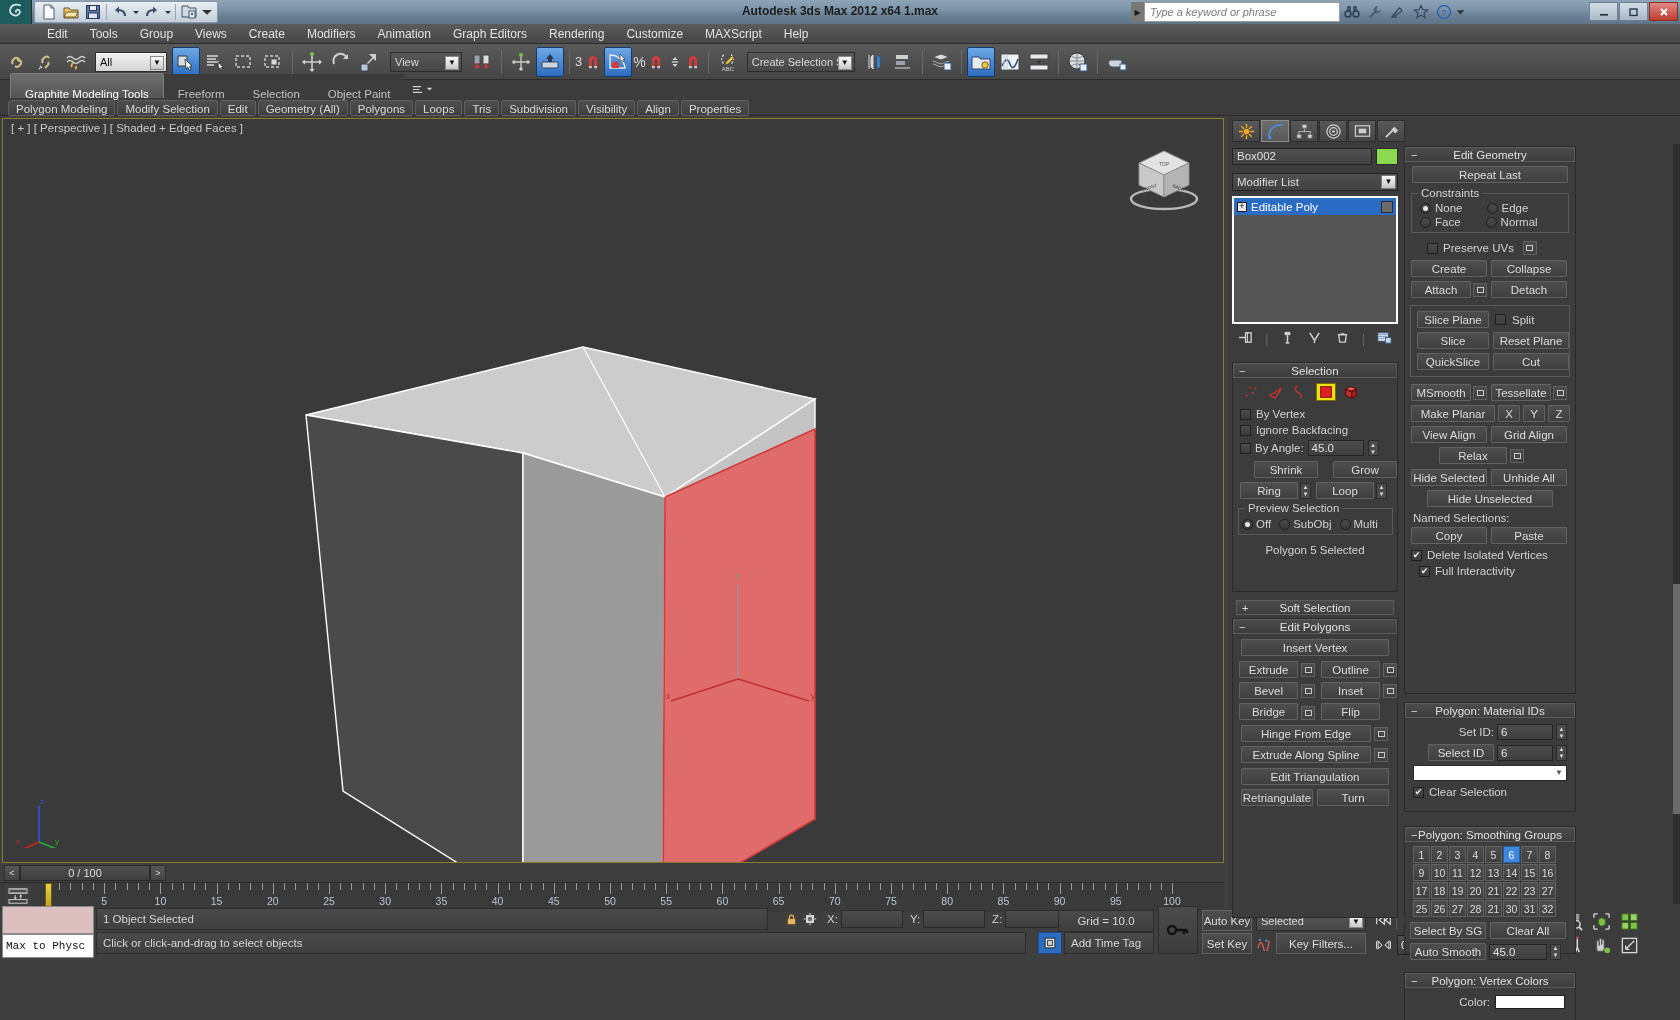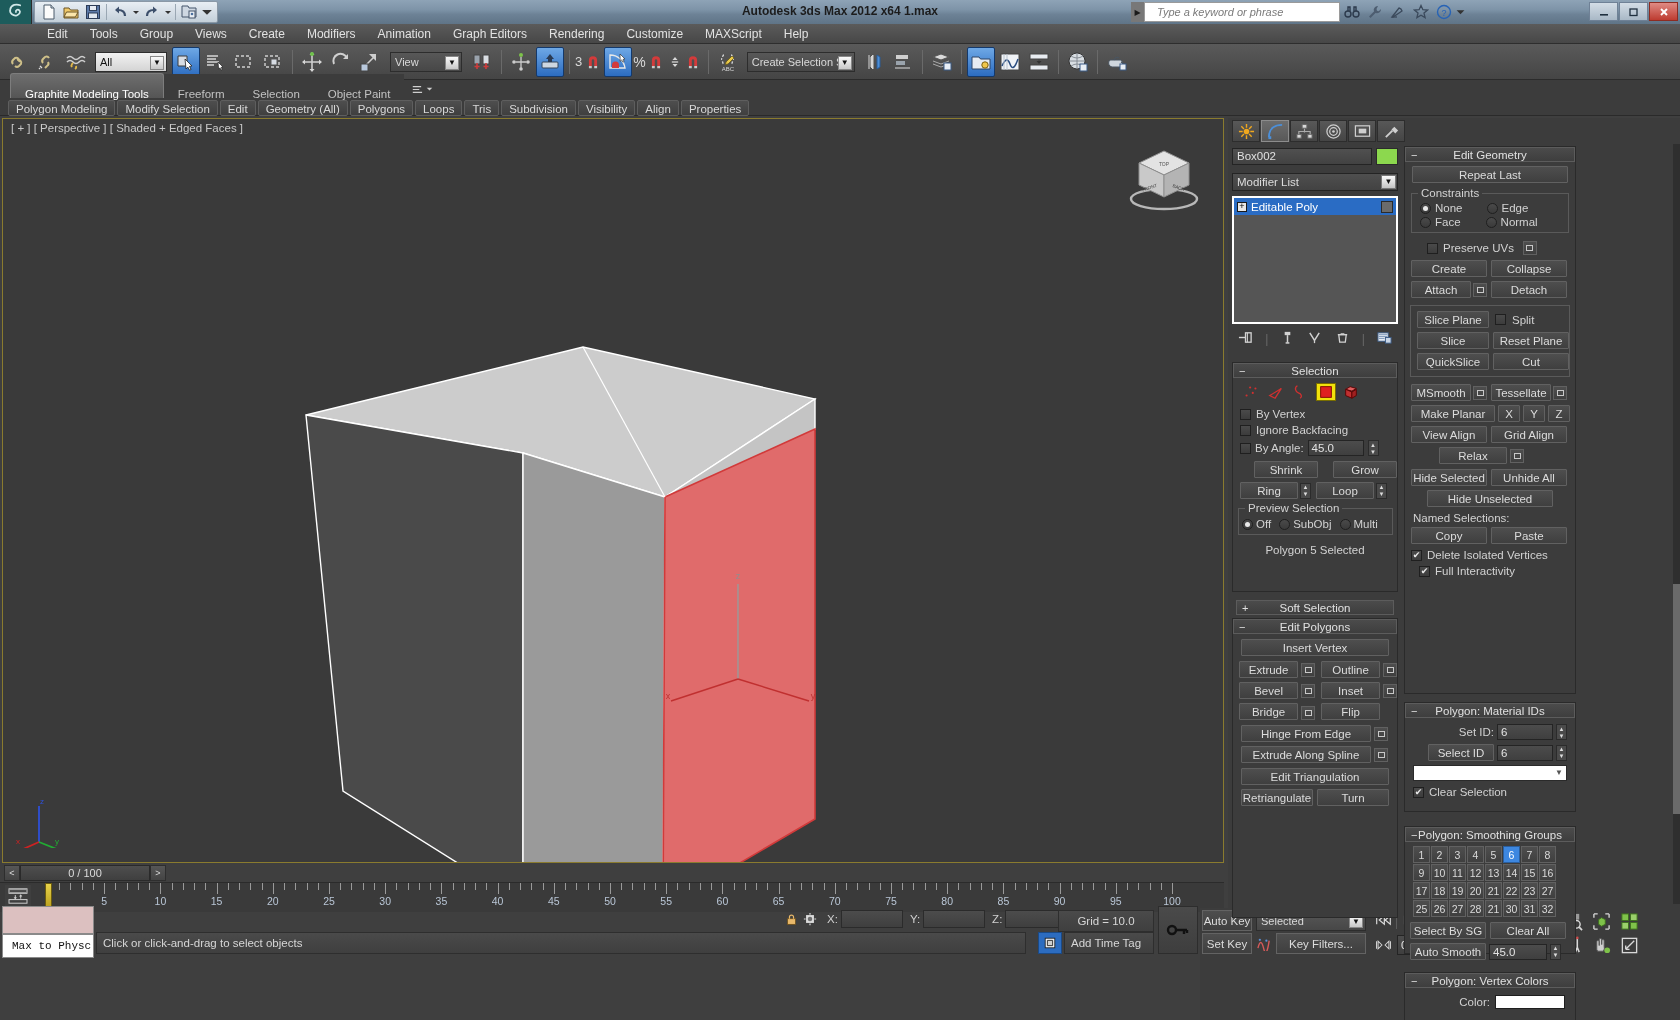--- a/index.html
+++ b/index.html
@@ -37,21 +37,21 @@
   }
   .searchwrap {
     position:absolute; right:214px; top:2px; display:flex; align-items:center; height:20px;
   }
   .searcharrow {
     width:13px; height:20px; background:#787878; color:#1a1a1a;
     display:flex; align-items:center; justify-content:center; font-size:8px;
   }
   .searchbox {
     width:196px; height:20px; background:#fff; border:1px solid #9a9a9a;
-    color:#7a7a7a; font-style:italic; font-size:11px; padding:0 12px; line-height:18px;
+    color:#7a7a7a; font-style:italic; font-size:11px; padding:0 5px; line-height:18px;
   }
   .ticon { width:23px; height:20px; display:flex; align-items:center; justify-content:center; cursor:pointer; }
   .ticon svg { width:16px; height:16px; }
   .wbtns { position:absolute; right:2px; top:2px; display:flex; gap:1px; }
   .wbtn {
     width:29px; height:19px; display:flex; align-items:center; justify-content:center;
     background:linear-gradient(to bottom,#d3dde6,#a9b8c6); border:1px solid #6f8196; cursor:pointer;
   }
   .wbtn.close { background:linear-gradient(to bottom,#e08b84,#bd3b30); border-color:#8d2c22; }
   .wbtn svg { width:12px; height:12px; }
@@ -160,21 +160,21 @@
 
   
   .maxphys {
     position:absolute; left:2px; top:906px; width:92px; height:28px;
     background:#dcc0c0; border:1px solid #8a8a8a;
   }
   .maxphys2 {
     position:absolute; left:2px; top:934px; width:92px; height:24px;
     background:#fff; border:1px solid #8a8a8a; color:#111;
     font-family:"Liberation Mono", monospace; font-size:11px;
-    display:flex; align-items:center; padding-left:9px; overflow:hidden;
+    display:flex; align-items:center; padding-left:3px; overflow:hidden;
   }
   .statusline {
     position:absolute; height:22px; background:linear-gradient(to bottom,#4a4a4a,#3f3f3f);
     border:1px solid #2e2e2e; display:flex; align-items:center; padding-left:6px;
     color:#d6d6d6; font-size:11.5px;
   }
   .coordfield {
     width:62px; height:18px; background:linear-gradient(to bottom,#4c4c4c,#3f3f3f);
     border:1px solid #2b2b2b;
   }
@@ -886,20 +886,23 @@
         <div class="rlabel" style="left: 1059.6px;">90</div>
         <div class="rlabel" style="left: 1115.8px;">95</div>
         <div class="rlabel" style="left: 1172px;">100</div>
       </div>
     <div class="slider" id="time-slider-handle" style="left: 45px;"></div>
   </div>
 
   <div class="maxphys"></div>
   <div class="maxphys2">Max to Physc</div>
 
+  <div class="statusline" style="left:96px; top:908px; width:672px;">
+    <span>1 Object Selected</span>
+  </div>
   <div class="statusline" style="left:96px; top:932px; width:930px;">
     <span>Click or click-and-drag to select objects</span>
   </div>
 
   <div style="position:absolute;left:782px;top:910px;display:flex;align-items:center;">
     <div style="width:18px;height:18px;display:flex;align-items:center;justify-content:center">
       <svg viewBox="0 0 16 16" width="13" height="13">
           <rect x="3" y="7" width="10" height="7" fill="#e8b86a" stroke="#6a4e1a"></rect>
           <path d="M5.5 7V5a2.5 2.5 0 015 0v2" fill="none" stroke="#e8b86a" stroke-width="1.5"></path>
         </svg>

